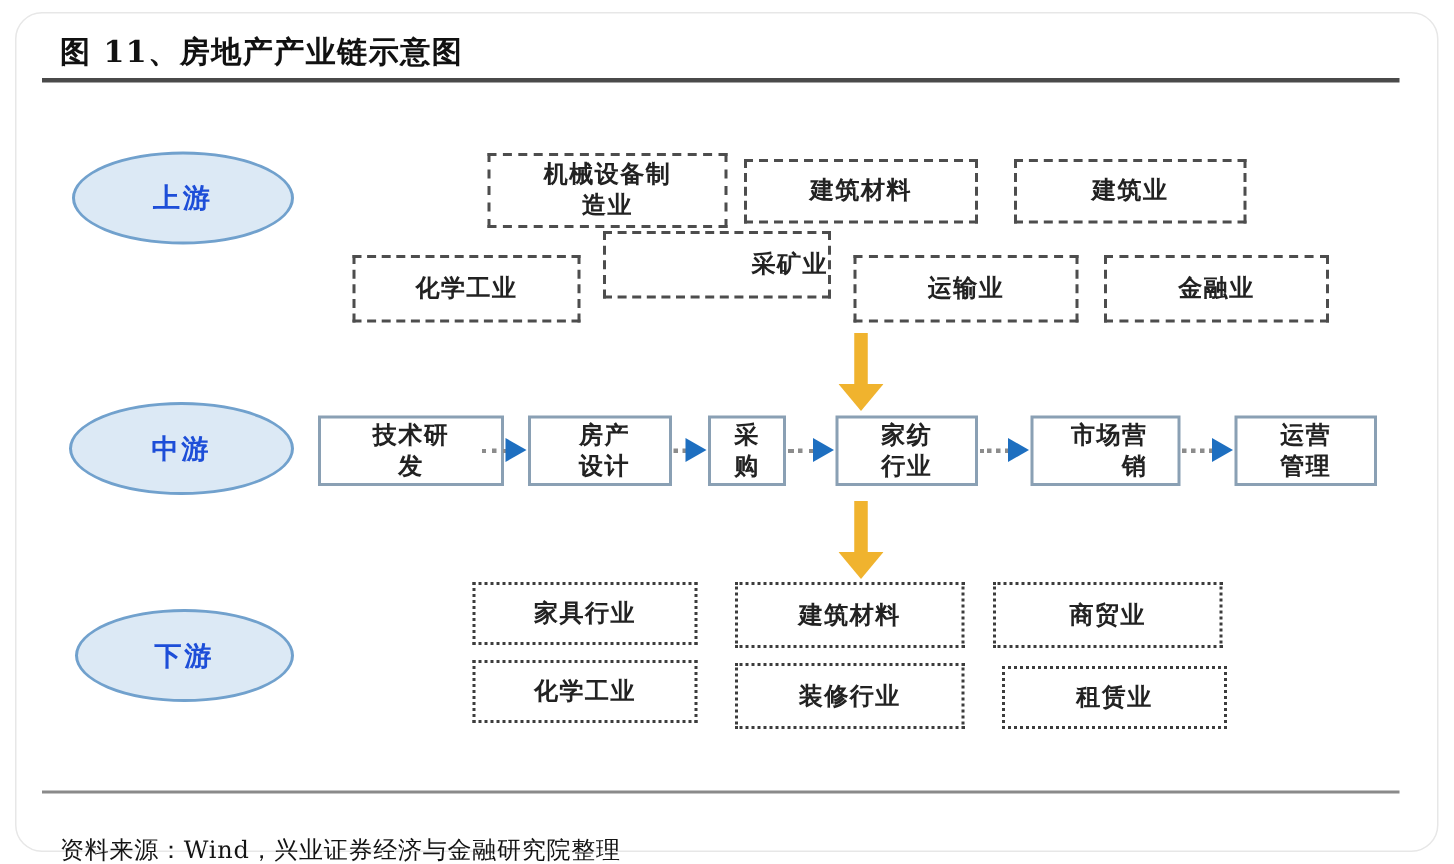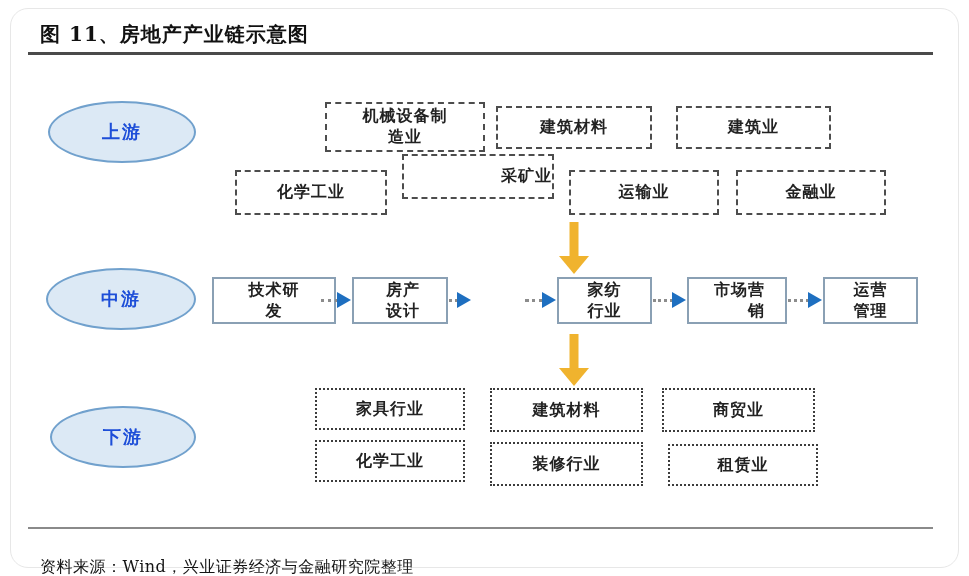--- a/index.html
+++ b/index.html
@@ -126,20 +126,23 @@
     <rect x="10.5" y="0" width="9" height="36" fill="#f0b32e"></rect>
     <polygon points="0,34 30,34 15,52" fill="#f0b32e"></polygon>
   </svg>
 
   <div class="box box-mid" style="left:212px; top:277px; width:124px; height:47px;">
     <span class="wrap" style="max-width:3.5em;">技术研发</span>
   </div>
   <div class="box box-mid" style="left:352px; top:277px; width:96px; height:47px;text-align:right;">
     <span class="wrap" style="max-width:2.5em;">房产设计</span>
   </div>
+  <div class="box box-mid" style="left:472px; top:277px; width:52px; height:47px;">
+    <span class="wrap" style="max-width:1.3em;">采购</span>
+  </div>
   <div class="box box-mid" style="left:557px; top:277px; width:95px; height:47px;">
     <span class="wrap" style="max-width:2.5em;">家纺行业</span>
   </div>
   <div class="box box-mid" style="left:687px; top:277px; width:100px; height:47px;">
     <span class="wrap" style="max-width:3.5em;text-align:right;">市场营销</span>
   </div>
   <div class="box box-mid" style="left:823px; top:277px; width:95px; height:47px;">
     <span class="wrap" style="max-width:2.5em;">运营管理</span>
   </div>
 

